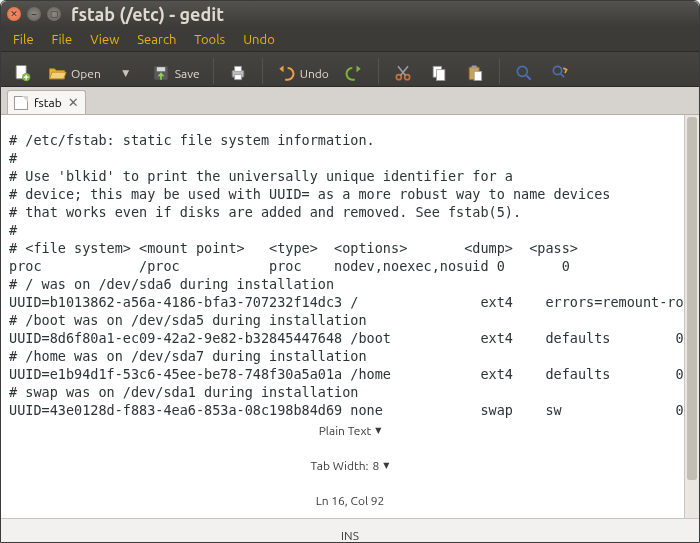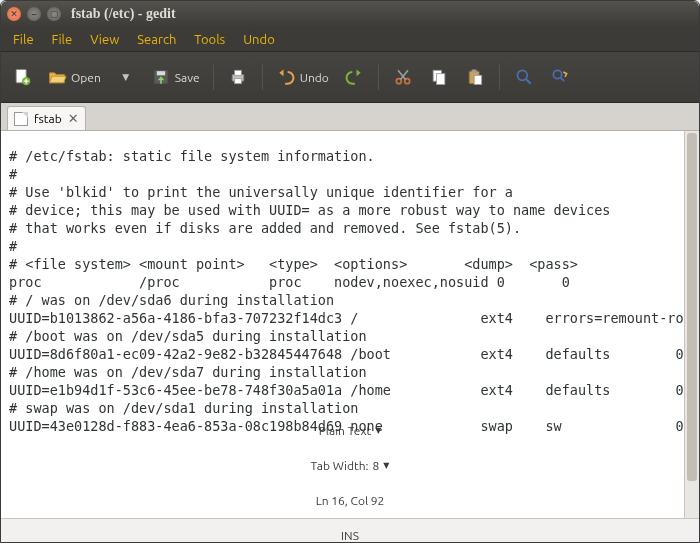--- a/index.html
+++ b/index.html
@@ -5,26 +5,26 @@
   * { box-sizing: border-box; margin: 0; padding: 0; }
   html, body { width: 700px; height: 543px; font-family: "Ubuntu", "DejaVu Sans", sans-serif; font-size: 13px; overflow: hidden; background:#ededea; }
   .window { width: 700px; height: 543px; background: #f2f1f0; display: flex; flex-direction: column; border:1px solid #3a3a3a; border-radius:6px 6px 0 0; }
   
   .titlebar { height: 26px; background: linear-gradient(#54524d,#3c3b37); display:flex; align-items:center; padding:0 6px; color:#dfdbd2; font-weight:bold; border-radius:6px 6px 0 0; }
   .win-btns { display:flex; gap:6px; margin-right:10px; }
   .win-btn { width:14px; height:14px; border-radius:50%; display:flex; align-items:center; justify-content:center; font-size:9px; color:#3a3a3a; }
   .win-close{ background: radial-gradient(#f79674,#e1663a); }
   .win-min  { background: radial-gradient(#8f8b84,#5e5b55); }
   .win-max  { background: radial-gradient(#8f8b84,#5e5b55); }
-  .title-text{ font-size:14px;font-family:Liberation Serif, serif; }
+  .title-text{ font-size:18px; }
   
   .menubar { height:24px; background:#3c3b37; display:flex; align-items:center; padding:0 4px; color:#eab308; gap:2px; }
   .menuitem { padding:3px 8px; border-radius:3px; }
   
-  .toolbar { height:52px; background:linear-gradient(#454440,#3c3b37); display:flex; align-items:center; padding:0 6px; gap:6px; border-top:1px solid #2a2a27; border-bottom:1px solid #2a2a27; }
+  .toolbar { height:36px; background:linear-gradient(#454440,#3c3b37); display:flex; align-items:flex-start; padding:6px 6px; gap:6px; border-top:1px solid #2a2a27; border-bottom:1px solid #2a2a27; }
   .tbtn { height:30px; min-width:30px; display:flex; align-items:center; justify-content:center; padding:0 4px; border-radius:3px; color:#dfdbd2; gap:4px; }
   .tbtn svg{ width:20px; height:20px; }
   .tsep { width:1px; height:26px; background:#2d2c29; margin:0 3px; border-right:1px solid #55534e; }
   .tlabel{ font-size:12px; }
   .drop-arrow{ font-size:9px; color:#c8c4bb; padding:0 4px; }
   
   .tabbar { height:28px; background:#d6d3cf; display:flex; align-items:flex-end; padding:4px 6px 0 6px; gap:2px; border-bottom:1px solid #b5b1aa; }
   .tab { height:24px; background:#f7f6f5; border:1px solid #b5b1aa; border-bottom:none; border-radius:3px 3px 0 0; display:flex; align-items:center; padding:0 6px; gap:6px; font-size:12px; }
   .tab .file-icon{ width:14px; height:14px; background:#fff; border:1px solid #999; position:relative; }
   .tab .file-icon::after{ content:""; position:absolute; right:-1px; top:-1px; border:3px solid transparent; border-right-color:#d6d3cf; border-top-color:#d6d3cf; }

